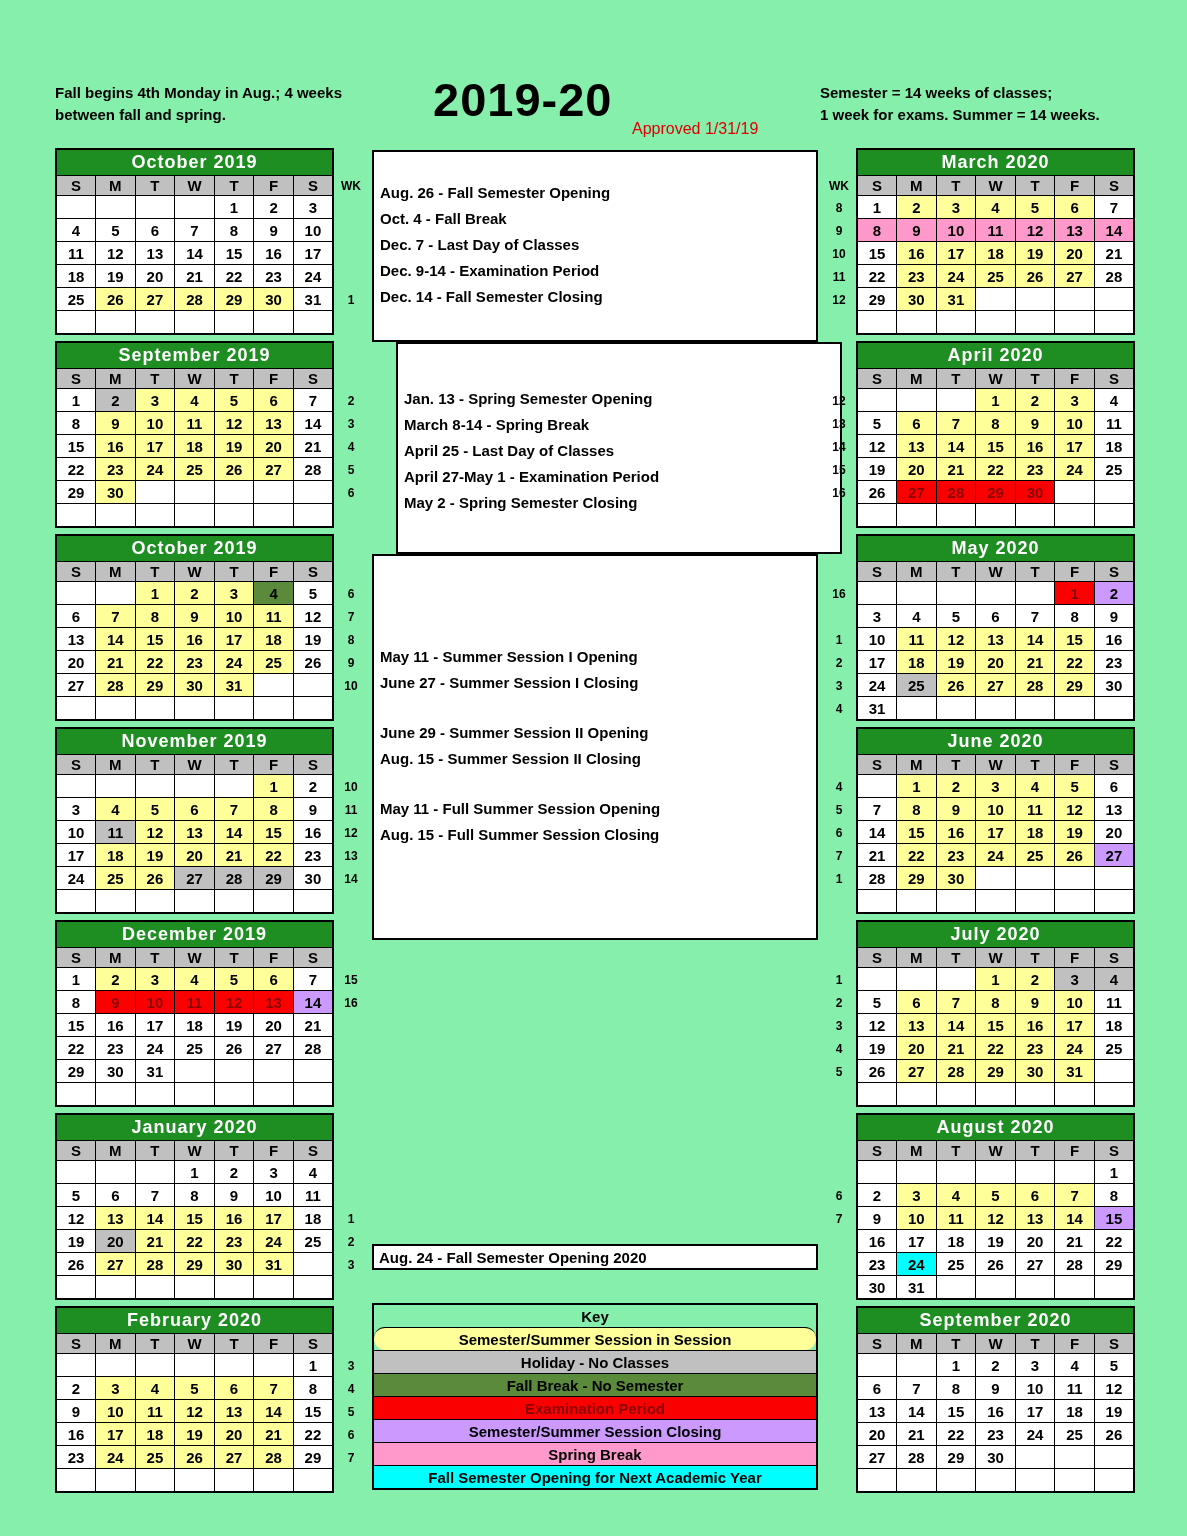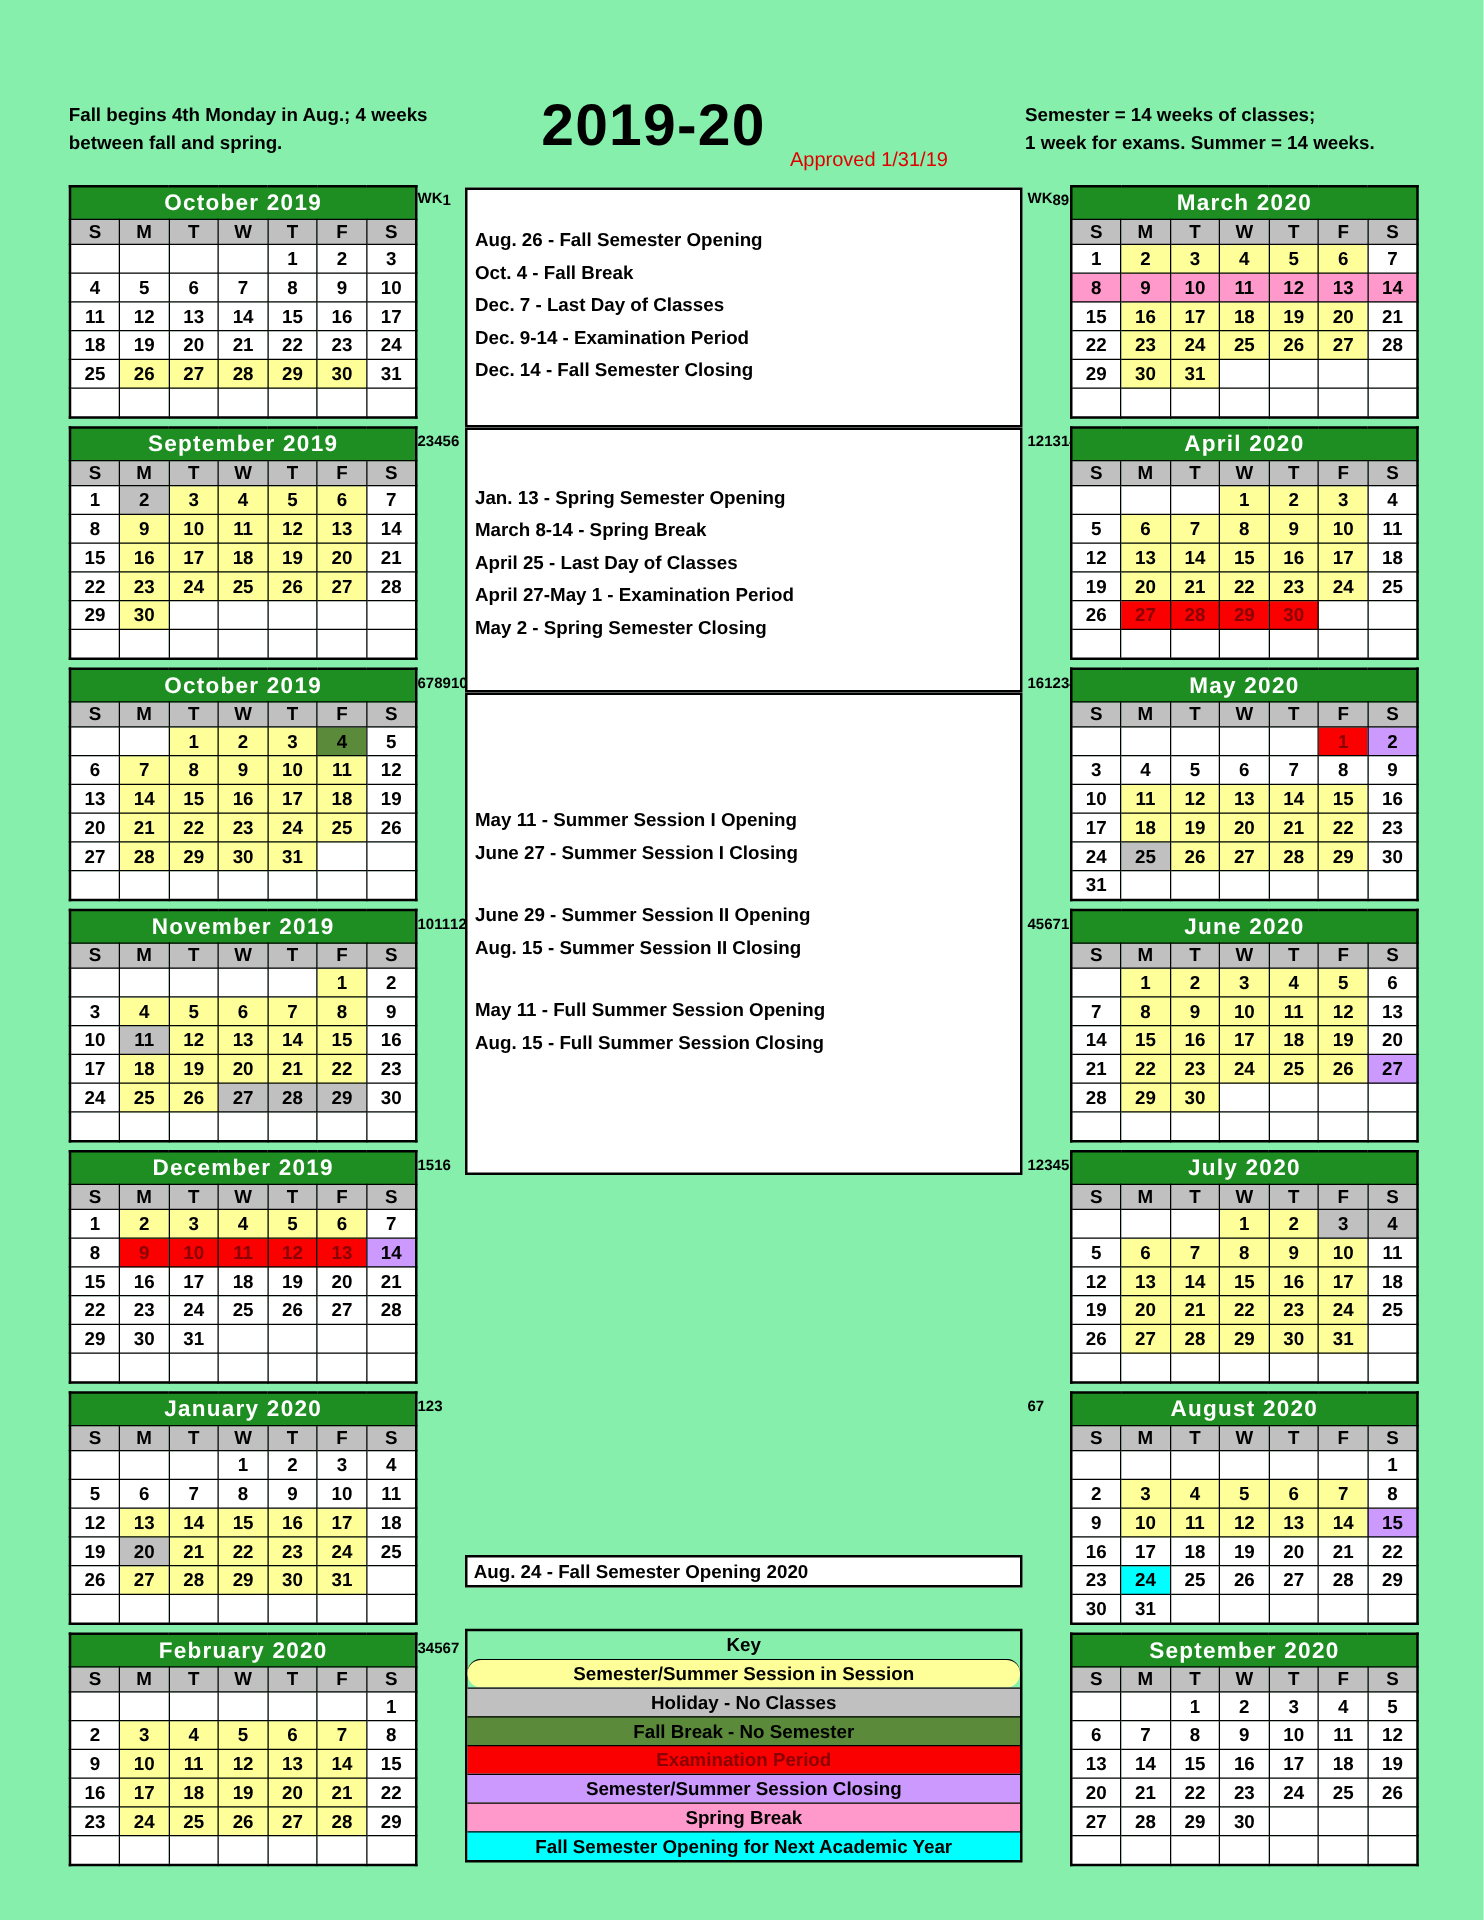--- a/index.html
+++ b/index.html
@@ -14,28 +14,28 @@
   .col-left{position:absolute;left:55px;top:148px;}
   .col-right{position:absolute;left:822px;top:148px;}
   .col-mid{position:absolute;left:372px;top:148px;width:446px;height:1380px;}
   
   .month-row{display:flex;margin-bottom:6px;}
   table.cal{border-collapse:collapse;table-layout:fixed;width:279px;border:2px solid #000;}
   table.cal td{border:1px solid #000;text-align:center;font-size:15px;font-weight:bold;
                height:22px;padding:0;background:#fff;}
   table.cal td.cal-title{background:var(--green);color:#fff;font-size:18px;height:25px;letter-spacing:1px;}
   table.cal tr.dow td{background:var(--gray);height:19px;}
-  .wk-col{width:34px;display:flex;flex-direction:row;font-size:12px;font-weight:bold;}
+  .wk-col{width:34px;display:flex;flex-direction:column;font-size:12px;font-weight:bold;}
   .wk-spacer{height:28px;}
   .wk-header{height:20px;display:flex;align-items:center;justify-content:center;}
   .wk-num{height:23px;display:flex;align-items:center;justify-content:center;}
   
   .box{position:absolute;left:0;width:446px;border:2px solid #000;background:#fff;box-sizing:border-box;}
   .box-fall{top:2px;height:192px;padding:28px 0 0 6px;}
-  .box-spring{top:194px;height:212px;padding:42px 0 0 6px;}
+  .box-spring{top:194px;height:212px;padding:42px 0 0 6px;margin-left:24px;}
   .box-summer{top:406px;height:386px;padding:88px 0 0 6px;}
   .note-line{font-size:15px;font-weight:bold;line-height:26px;white-space:nowrap;}
   .note-group{margin-bottom:24px;}
   .box-aug24{top:1096px;height:26px;display:flex;align-items:center;padding-left:5px;
              font-size:15px;font-weight:bold;}
   .key{position:absolute;left:0;top:1155px;width:446px;border:2px solid #000;box-sizing:border-box;}
   .key-row{height:22px;display:flex;align-items:center;justify-content:center;
            font-size:15px;font-weight:bold;border-top:1px solid #000;}
   .key-row:first-child{border-top:none;}
 </style>

